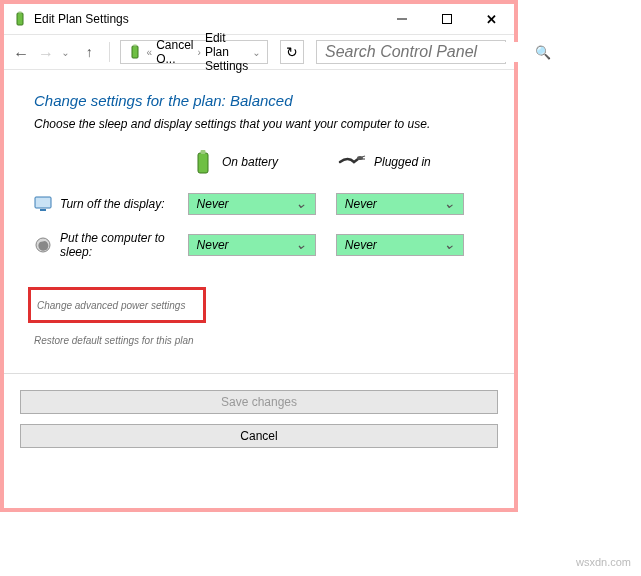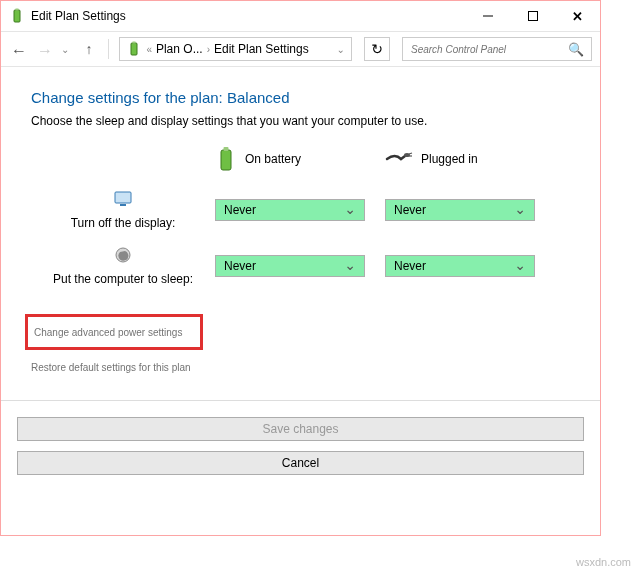--- a/index.html
+++ b/index.html
@@ -9,22 +9,22 @@
     body {
       margin: 0;
       background: #fff;
       font-size: 12px;
       color: #000;
       width: 641px;
       height: 576px;
       overflow: hidden;
     }
     .window {
-      width: 601px;
-      border: 1px solid #fca5a5;
+      width: 518px;
+      border: 4px solid #fca5a5;
       background: #fff;
     }
     .titlebar {
       display: flex;
       align-items: center;
       height: 30px;
       padding: 0 0 0 8px;
       background: #fff;
     }
     .titlebar .app-icon {
@@ -120,31 +120,32 @@
       height: 24px;
       border: 1px solid #ccc;
       display: flex;
       align-items: center;
       padding: 0 6px;
     }
     .search-box input {
       border: none;
       outline: none;
       flex: 1;
-      font-size: 10px;
+      font-size: 16px;
       font-style: italic;
       color: #888;
     }
     .search-box .search-icon {
       font-size: 13px;
       color: #555;
     }
     .content {
       padding: 22px 30px 16px 30px;
       border-bottom: 1px solid #ddd;
+      font-style: italic;
     }
     .heading {
       color: #0a5fa5;
       font-size: 15px;
       font-weight: 400;
       margin: 0 0 8px 0;
     }
     .desc {
       font-size: 12px;
       margin-bottom: 18px;
@@ -165,21 +166,20 @@
     .row {
       display: flex;
       align-items: center;
       margin-bottom: 16px;
     }
     .row-label-wrap {
       display: flex;
       align-items: center;
       gap: 8px;
       width: 184px;
-      flex-direction: column;
     }
     .row-label { font-size: 12px; }
     .select {
       width: 150px;
       height: 22px;
       border: 1px solid #adadad;
       background: #86efac;
       display: flex;
       align-items: center;
       padding: 0 8px;
@@ -279,21 +279,21 @@
     <span class="up-arrow">↑</span>
     <div class="divider-v"></div>
     <div class="address-bar">
       <span>
         <svg class="icon-svg" width="16" height="16" viewBox="0 0 16 16">
           <rect x="5" y="2" width="6" height="12" rx="1" fill="#6fbf44" stroke="#3d7a1f"></rect>
           <rect x="6.5" y="0.5" width="3" height="2" fill="#9acb7c"></rect>
         </svg>
       </span>
       <span class="bc-sep">«</span>
-      <span class="bc-item">Plan O...</span>
+      <span class="bc-item">Cancel O...</span>
       <span class="bc-sep">›</span>
       <span class="bc-item">Edit Plan Settings</span>
       <span class="address-caret">⌄</span>
     </div>
     <div class="refresh-btn">↻</div>
     <div class="search-box">
       <input type="text" placeholder="Search Control Panel" style="">
       <span class="search-icon">🔍</span>
     </div>
   </div>

